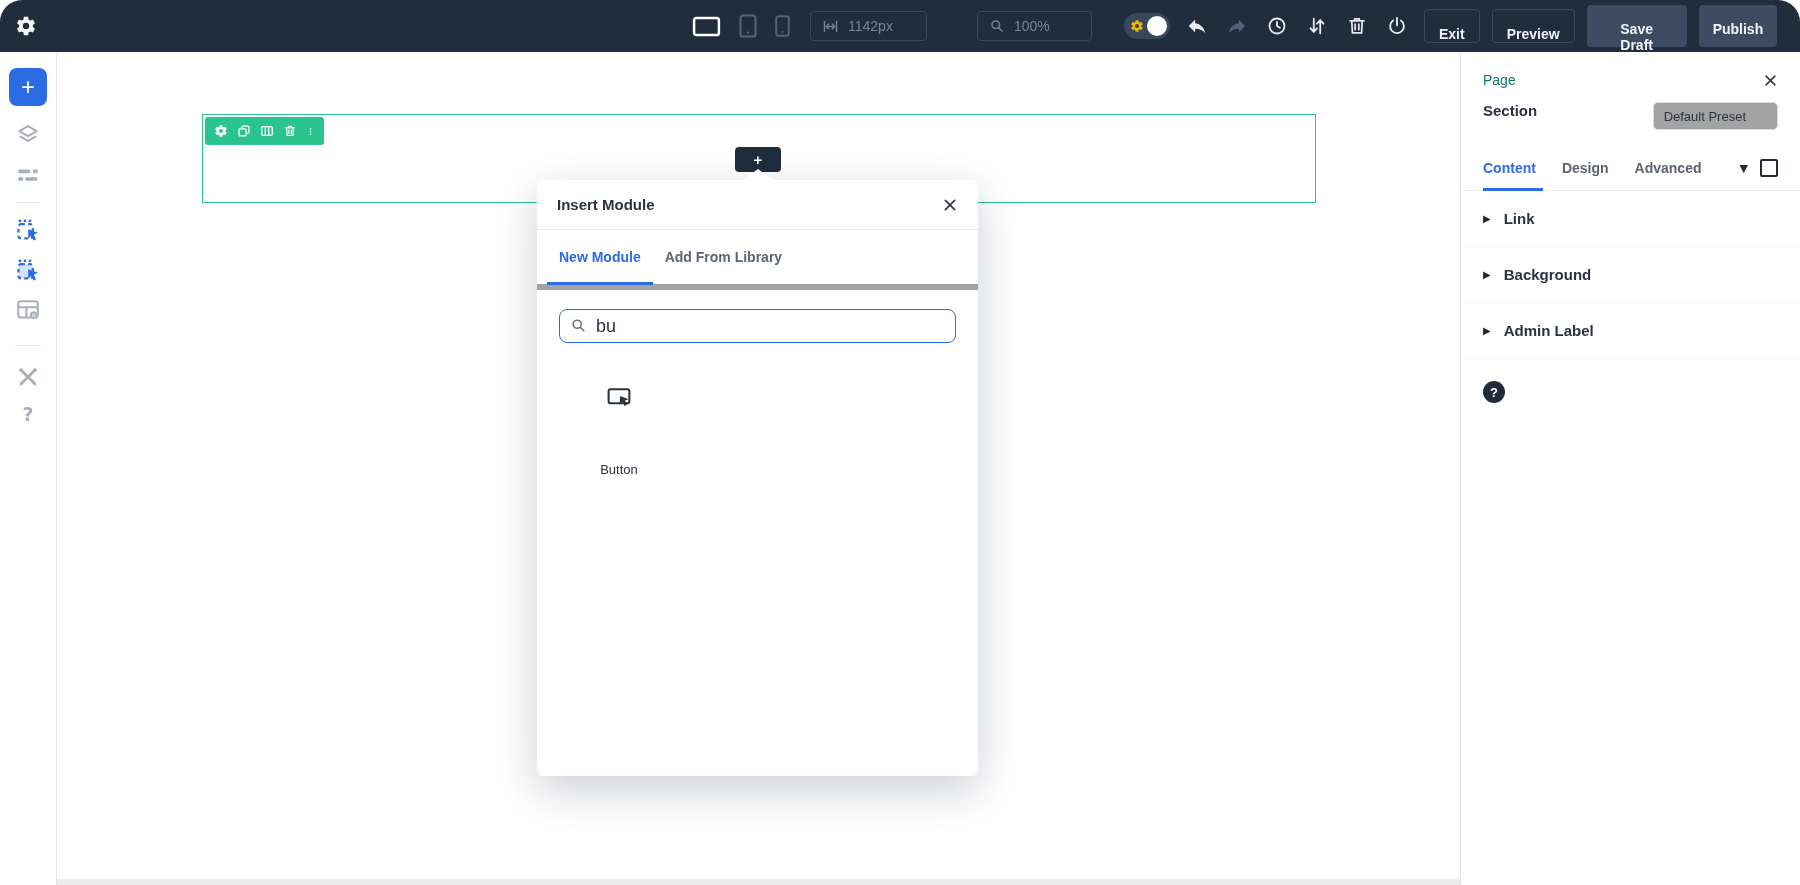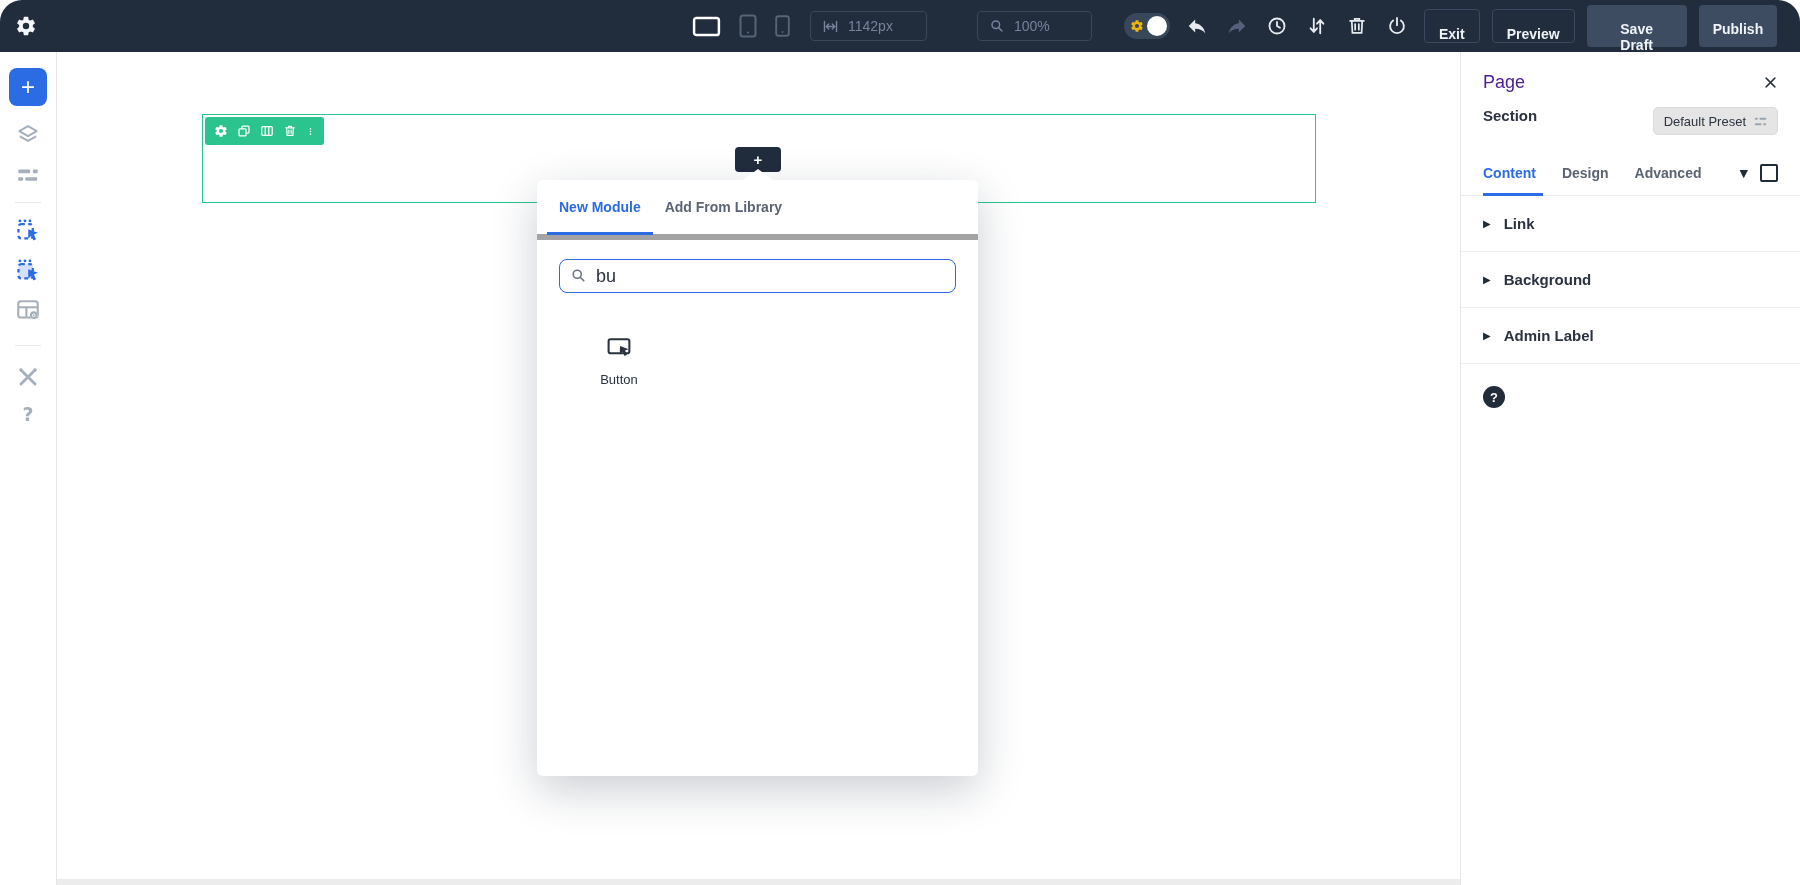--- a/index.html
+++ b/index.html
@@ -58,30 +58,30 @@
   .m-tabs{display:flex;align-items:center;height:54px;padding:0 10px;border-bottom:6px solid #a3a3a3;}
   .m-tab{position:relative;height:54px;display:flex;align-items:center;padding:0 12px;background:none;border:none;font-family:inherit;font-size:14px;font-weight:600;color:#5B6472;cursor:pointer;}
   .m-tab.active{color:#2B6BE4;}
   .m-tab.active::after{content:"";position:absolute;left:0;right:0;bottom:-1px;height:3px;background:#2B6BE4;}
   .m-search{position:relative;margin:19px 22px 0;}
   .m-search input{width:100%;box-sizing:border-box;height:34px;border:1px solid #2B6BE4;border-radius:8px;padding:0 12px 0 36px;font-family:inherit;font-size:18px;color:#2B3340;outline:none;}
   .m-search .sicon{position:absolute;left:11px;top:8px;width:17px;height:17px;color:#6A7480;pointer-events:none;}
   .m-grid{display:flex;padding:40px 0 0 32px;}
   .m-item{width:100px;display:flex;flex-direction:column;align-items:center;gap:11px;background:none;border:none;color:#2B3340;cursor:pointer;font-family:inherit;}
   .m-item .micon{width:27px;height:27px;color:#2B3340;}
-  .m-item .mlabel{font-size:13px;color:#2B3340;}
+  .m-item .mlabel{font-size:13px;color:#2B3340;margin-top:40px;}
 
   
   .rpanel{position:absolute;right:0;top:52px;width:340px;height:833px;background:#fff;border-left:1px solid #E4E7EA;box-sizing:border-box;z-index:7;}
   .rp-header{display:flex;justify-content:space-between;align-items:center;padding:20px 22px 6px;}
-  .rp-title{font-size:18px;color:#4c1d95;}
+  .rp-title{font-size:14px;color:#0f766e;}
   .rp-close{background:none;border:none;padding:0;width:15px;height:15px;color:#2B3340;cursor:pointer;}
   .rp-element{display:flex;justify-content:space-between;align-items:flex-start;padding:8px 22px 16px;}
   .rp-el-label{font-size:15px;font-weight:700;color:#2B3340;}
-  .rp-preset{display:flex;align-items:center;gap:8px;height:28px;padding:0 10px;background:#e5e5e5;border:1px solid #D8DBDF;border-radius:5px;font-family:inherit;font-size:13px;color:#2B3340;cursor:pointer;}
+  .rp-preset{display:flex;align-items:center;gap:8px;height:28px;padding:0 10px;background:#a3a3a3;border:1px solid #D8DBDF;border-radius:5px;font-family:inherit;font-size:13px;color:#2B3340;cursor:pointer;}
   .rp-preset .picon{color:#9AA4AF;}
   .rp-tabs{position:relative;display:flex;align-items:center;height:44px;padding:0 22px;gap:26px;border-bottom:1px solid #EAEDEF;}
   .rp-tab{background:none;border:none;padding:0;font-family:inherit;font-size:14px;font-weight:600;color:#5B6472;cursor:pointer;}
   .rp-tab.active{color:#2B6BE4;}
   .rp-underline{position:absolute;left:22px;bottom:-1px;width:60px;height:3px;background:#2B6BE4;}
   .rp-tabs-right{margin-left:auto;display:flex;align-items:center;gap:12px;}
   .rp-caret-down{background:none;border:none;padding:0;font-size:11px;color:#222B38;cursor:pointer;}
   .rp-square{width:18px;height:18px;box-sizing:border-box;border:2px solid #222B38;border-radius:2px;background:none;padding:0;cursor:pointer;}
   .rp-acc{display:flex;align-items:center;gap:13px;height:55px;padding:0 22px;border-bottom:1px solid #EEF0F2;cursor:pointer;}
   .rp-acc .acaret{font-size:10px;color:#222B38;}
@@ -285,20 +285,28 @@
               <circle cx="12" cy="12" r="2.1"></circle>
               <circle cx="12" cy="19" r="2.1"></circle>
             </svg>
         </button>
       </div>
     </div>
 
     <button class="add-module-btn">+</button>
 
     <div class="insert-modal">
+      <div class="m-header">
+        <span class="m-title">Insert Module</span>
+        <button class="m-close">
+          <svg viewBox="0 0 24 24" fill="none" stroke="currentColor" stroke-width="2.4" stroke-linecap="round">
+              <path d="M5 5l14 14M19 5 5 19"></path>
+            </svg>
+        </button>
+      </div>
       <div class="m-tabs">
         <button class="m-tab active">New Module</button>
         <button class="m-tab">Add From Library</button>
       </div>
       <div class="m-search">
         <span class="sicon">
           <svg viewBox="0 0 24 24" fill="none" stroke="currentColor" stroke-width="2.2" stroke-linecap="round">
               <circle cx="10.2" cy="10.2" r="5.7"></circle>
               <path d="M14.8 14.8 19.5 19.5"></path>
             </svg>

